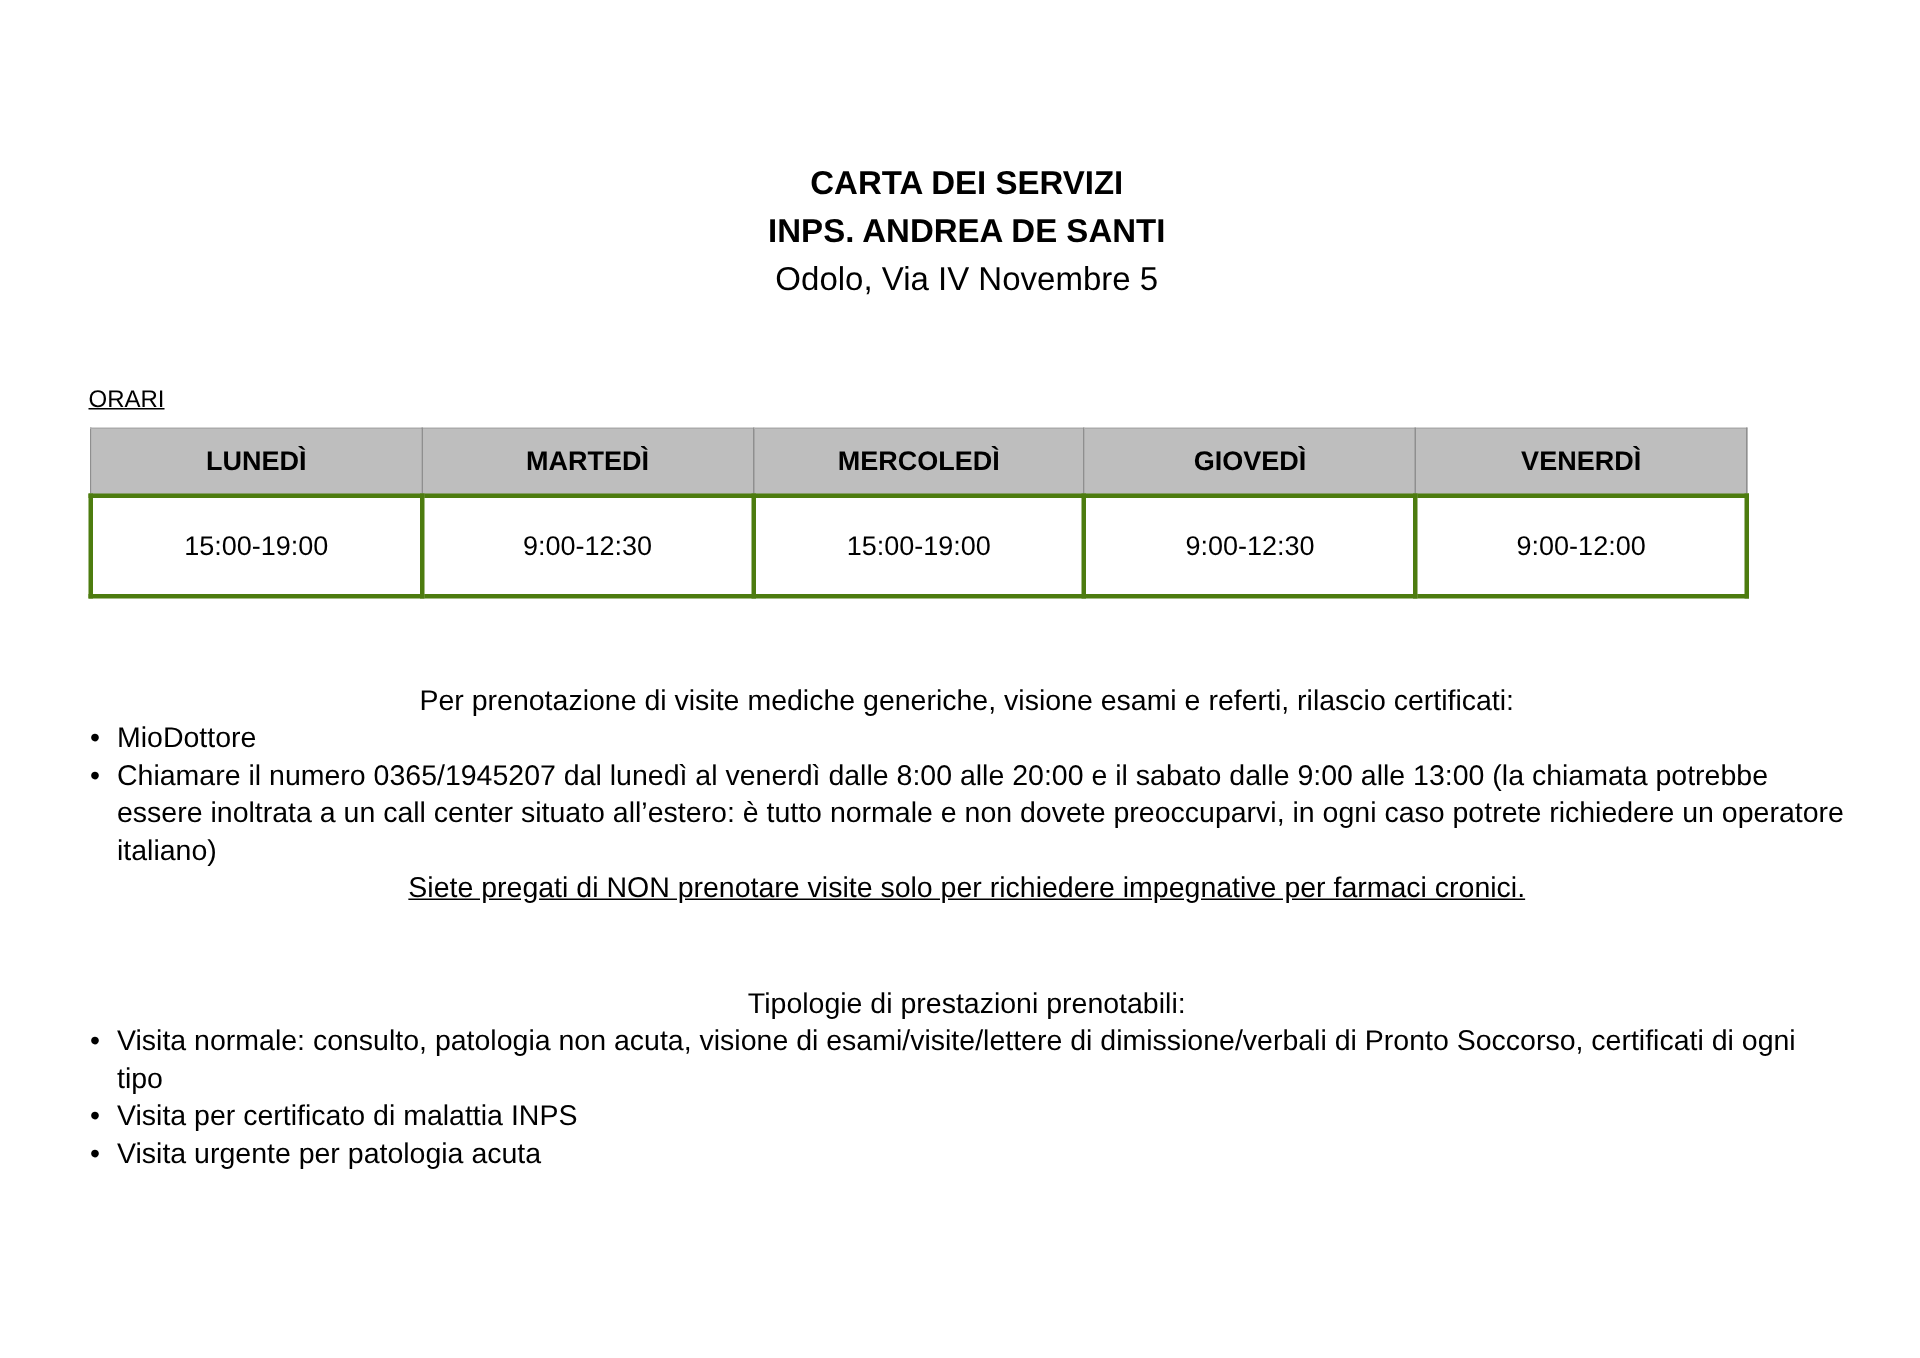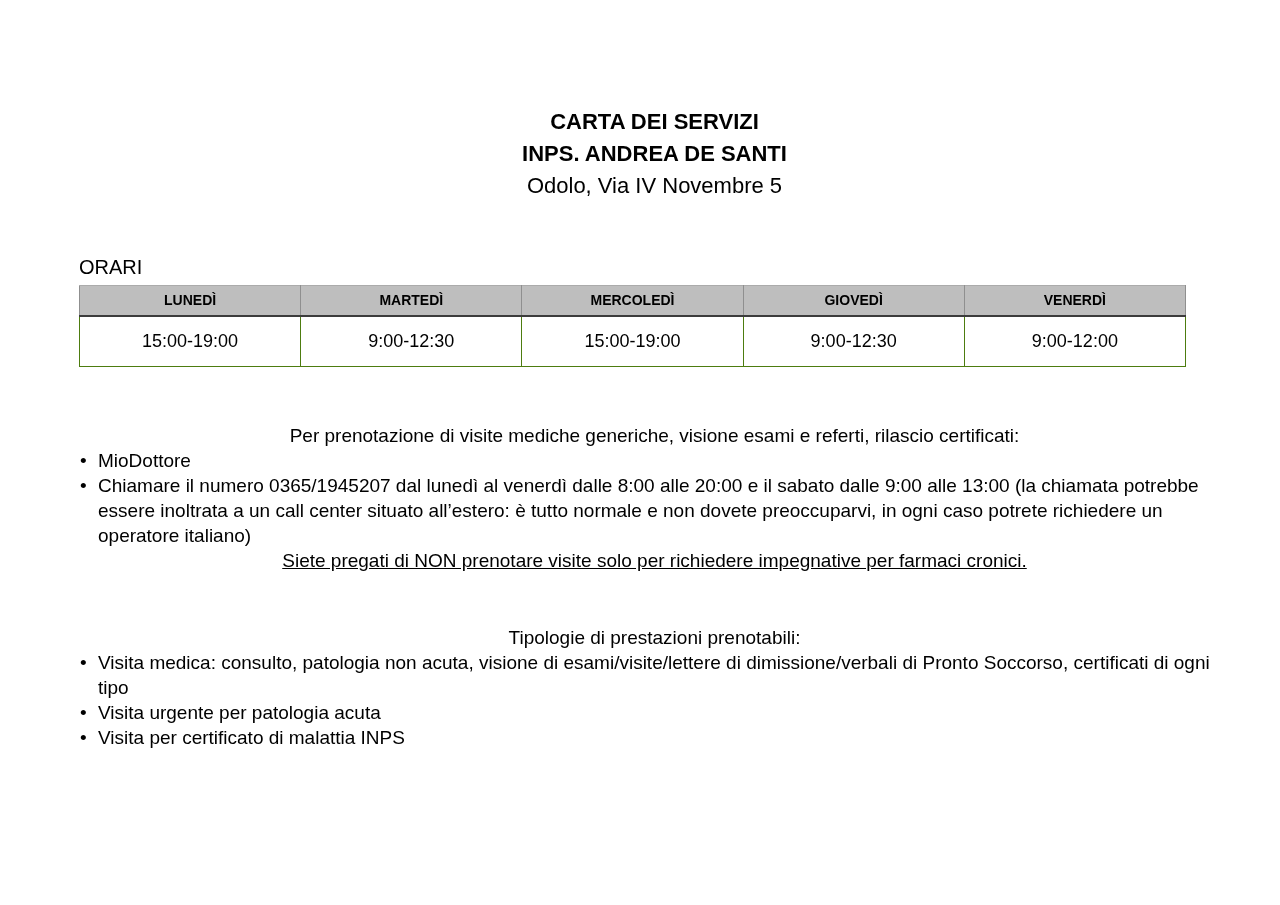--- a/index.html
+++ b/index.html
@@ -10,61 +10,62 @@
     background: #ffffff;
     color: #000000;
     font-family: "Liberation Sans", "DejaVu Sans", sans-serif;
     font-size: 19px;
     line-height: 25px;
     -webkit-font-smoothing: antialiased;
   }
   .page {
     width: 1280px;
     height: 905px;
-    padding: 0 50px 0 79px;
+    padding: 0 50px 0 59px;
     overflow: hidden;
   }
   .title-block {
     text-align: center;
     padding-top: 106px;
     font-size: 22px;
     line-height: 32px;
   }
   .title-bold { font-weight: bold; }
   .title-regular { font-weight: normal; }
 
   .section-heading {
-    font-size: 20px;
+    font-size: 16px;
     line-height: 26px;
+    text-decoration: underline;
     font-weight: normal;
     margin: 0;
   }
   .orari-heading { margin-top: 52px; }
 
   table.schedule {
     border-collapse: collapse;
     width: 1107px;
     margin-top: 5px;
     table-layout: fixed;
   }
   table.schedule th {
     background: #bebebe;
     border-left: 1px solid #8f8f8f;
     border-right: 1px solid #8f8f8f;
     border-top: 1px solid #ababab;
     border-bottom: 2px solid #3c3c3c;
-    height: 30px;
-    font-size: 14px;
+    height: 45px;
+    font-size: 18px;
     font-weight: bold;
     text-align: center;
     vertical-align: middle;
   }
   table.schedule td {
-    border: 1px solid #4d7c0f;
-    height: 51px;
+    border: 3px solid #4d7c0f;
+    height: 67px;
     font-size: 18px;
     font-weight: normal;
     text-align: center;
     vertical-align: middle;
     background: #ffffff;
   }
 
   .booking-section { margin-top: 56px; }
   .services-section { margin-top: 52px; }
 
@@ -132,24 +133,24 @@
         <b>Chiamare il numero 0365/1945207</b><span> dal lunedì al venerdì dalle 8:00 alle 20:00 e il sabato dalle 9:00 alle 13:00 (la chiamata potrebbe essere inoltrata a un call center situato all’estero: è tutto normale e non dovete preoccuparvi, in ogni caso potrete richiedere un operatore italiano)</span>
       </li>
     </ul>
     <p class="para underlined">Siete pregati di NON prenotare visite solo per richiedere impegnative per farmaci cronici.</p>
   </div>
 
   <div class="services-section">
     <p class="para">Tipologie di prestazioni prenotabili:</p>
     <ul class="bullets">
       <li>
-        <b>Visita medica</b><span>: consulto, patologia non acuta, visione di esami/visite/lettere di dimissione/verbali di Pronto Soccorso, certificati di ogni tipo</span>
+        <b>Visita normale</b><span>: consulto, patologia non acuta, visione di esami/visite/lettere di dimissione/verbali di Pronto Soccorso, certificati di ogni tipo</span>
+      </li>
+      <li>
+        <b>Visita per certificato di malattia INPS</b>
       </li>
       <li>
         <b>Visita urgente per patologia acuta</b>
-      </li>
-      <li>
-        <b>Visita per certificato di malattia INPS</b>
       </li>
     </ul>
   </div>
 
 </div>
 
 </body></html>

